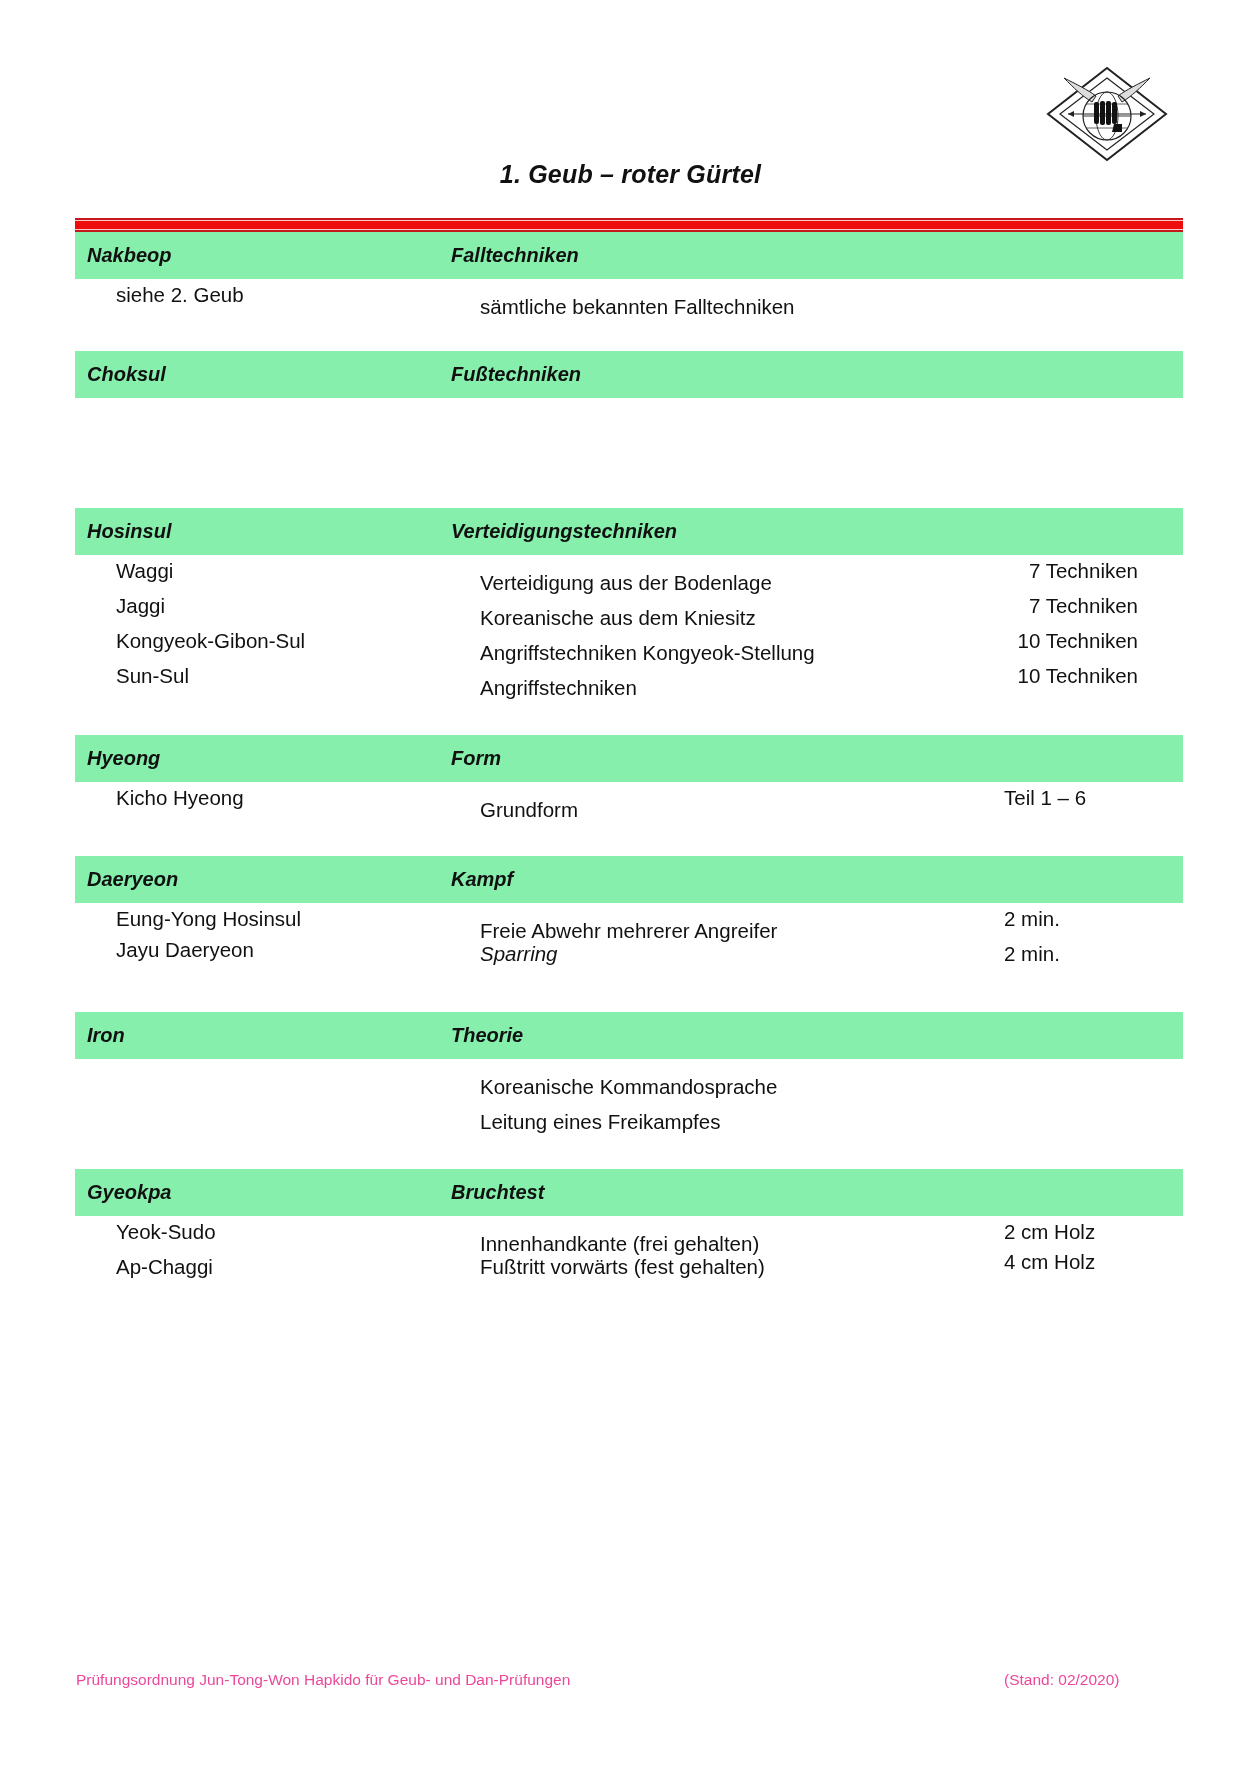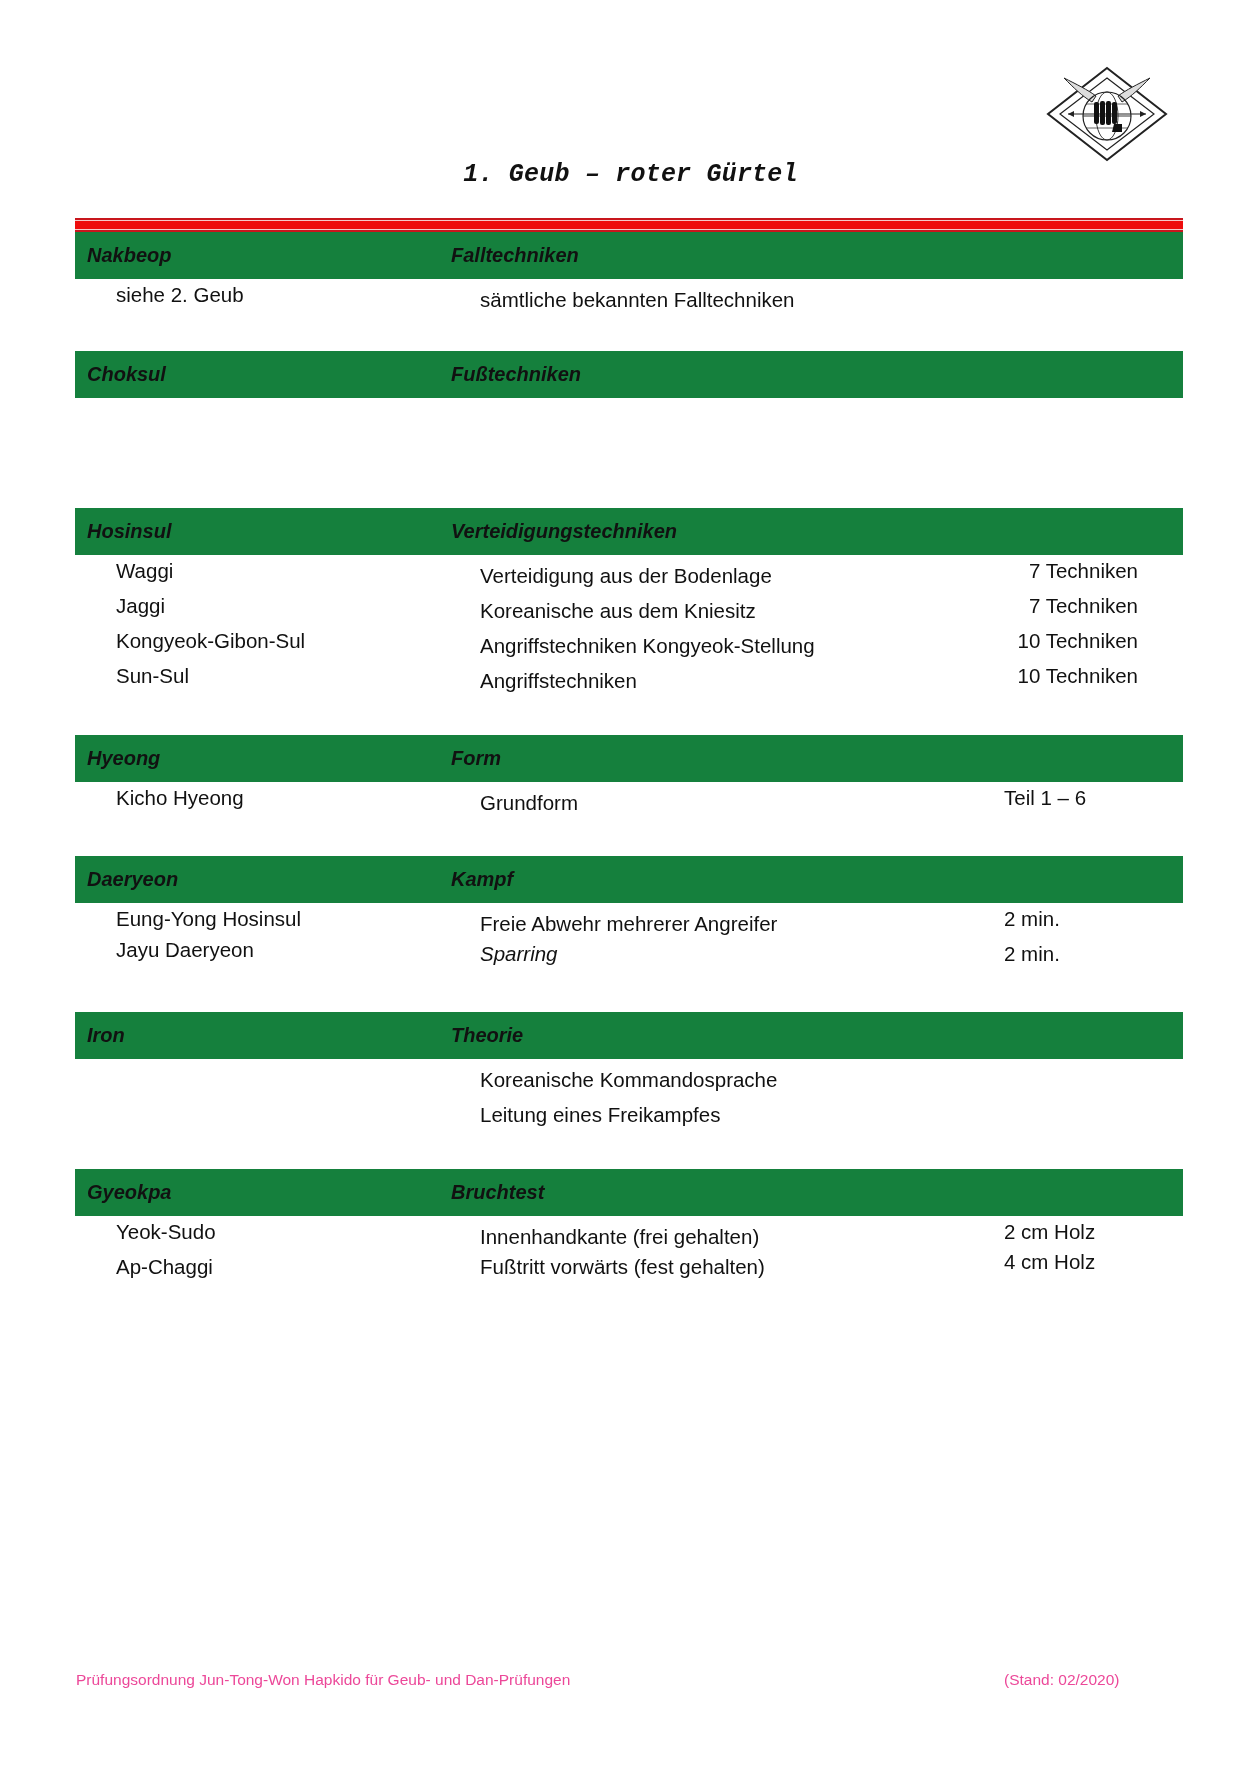--- a/index.html
+++ b/index.html
@@ -5,41 +5,41 @@
     html, body { margin: 0; padding: 0; background: #ffffff; }
     body {
       width: 1241px; height: 1766px; position: relative; overflow: hidden;
       font-family: "Liberation Sans", "DejaVu Sans", sans-serif;
       color: #111111;
     }
     .logo { position: absolute; left: 1044px; top: 66px; width: 126px; height: 96px; }
     .title {
       position: absolute; left: 0; width: 1241px; top: 160px;
       text-align: center; font-size: 25px; font-weight: bold; font-style: italic;
-      letter-spacing: 0.2px; padding-left: 20px; box-sizing: border-box; font-family: Liberation Mono, monospace;
+      letter-spacing: 0.2px; padding-left: 20px; box-sizing: border-box;
     }
     .redbar { position: absolute; left: 75px; width: 1108px; top: 218px; height: 14px; }
     .redbar .line-top { position: absolute; left: 0; right: 0; top: 0; height: 2px; background: #c8161d; }
     .redbar .gap { position: absolute; left: 0; right: 0; top: 2px; height: 1px; background: #f6c9c9; }
     .redbar .thick { position: absolute; left: 0; right: 0; top: 3px; height: 8px; background: #ee0d0d; }
     .redbar .gap2 { position: absolute; left: 0; right: 0; top: 11px; height: 1px; background: #f6c9c9; }
     .redbar .line-bot { position: absolute; left: 0; right: 0; top: 12px; height: 2px; background: #c8161d; }
     .tick { position: absolute; top: 232px; width: 12px; height: 2px; background: #c8161d; }
 
     .section { position: absolute; left: 75px; width: 1108px; }
     .section-head {
-      height: 47px; background: #15803d; position: relative;
+      height: 47px; background: #86efac; position: relative;
       font-weight: bold; font-style: italic; font-size: 20px;
     }
     .section-head .h1 { position: absolute; left: 12px; top: 12px; }
     .section-head .h2 { position: absolute; left: 376px; top: 12px; }
     .rows { position: relative; }
     .row { position: relative; height: 35px; font-size: 20.5px; }
     .row .c1 { position: absolute; left: 41px; top: 4px; white-space: nowrap; text-align: right; }
-    .row .c2 { position: absolute; left: 405px; top: 9px; white-space: nowrap; }
+    .row .c2 { position: absolute; left: 405px; top: 16px; white-space: nowrap; }
     .row .c3 { position: absolute; left: 929px; top: 4px; white-space: nowrap; }
     .row .c3.right { left: auto; right: 45px; }
 
     .footer { position: absolute; top: 1671px; font-size: 15.5px; color: #ec4899; white-space: nowrap; }
     .footer.left { left: 76px; }
     .footer.right { left: 1004px; }
   </style>
 </head>
 <body>
 

